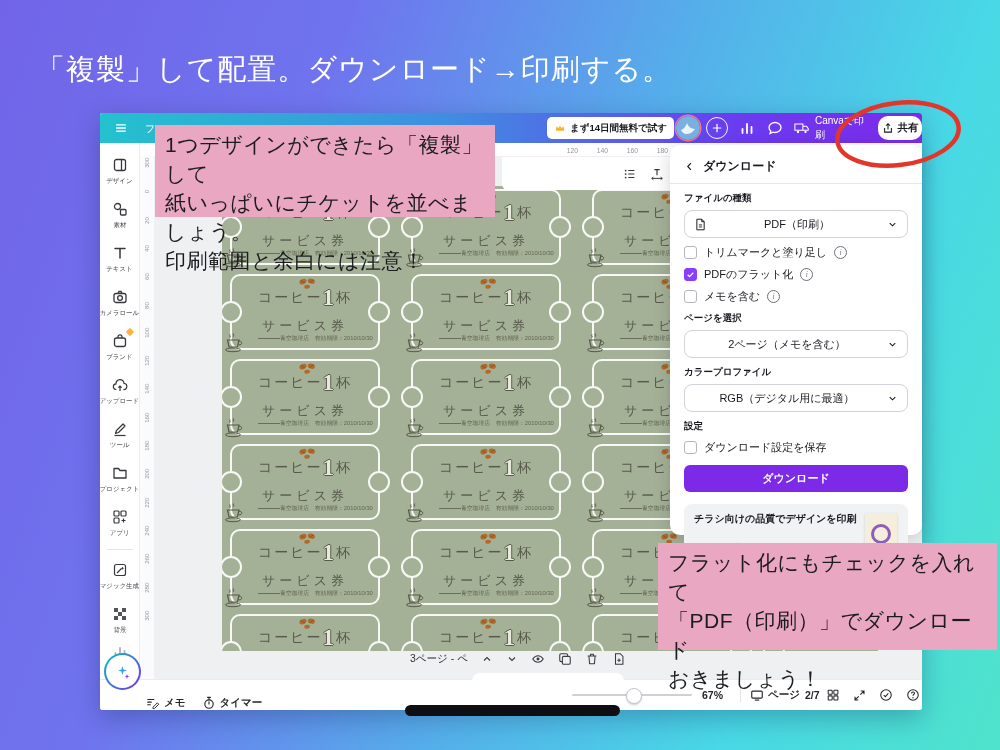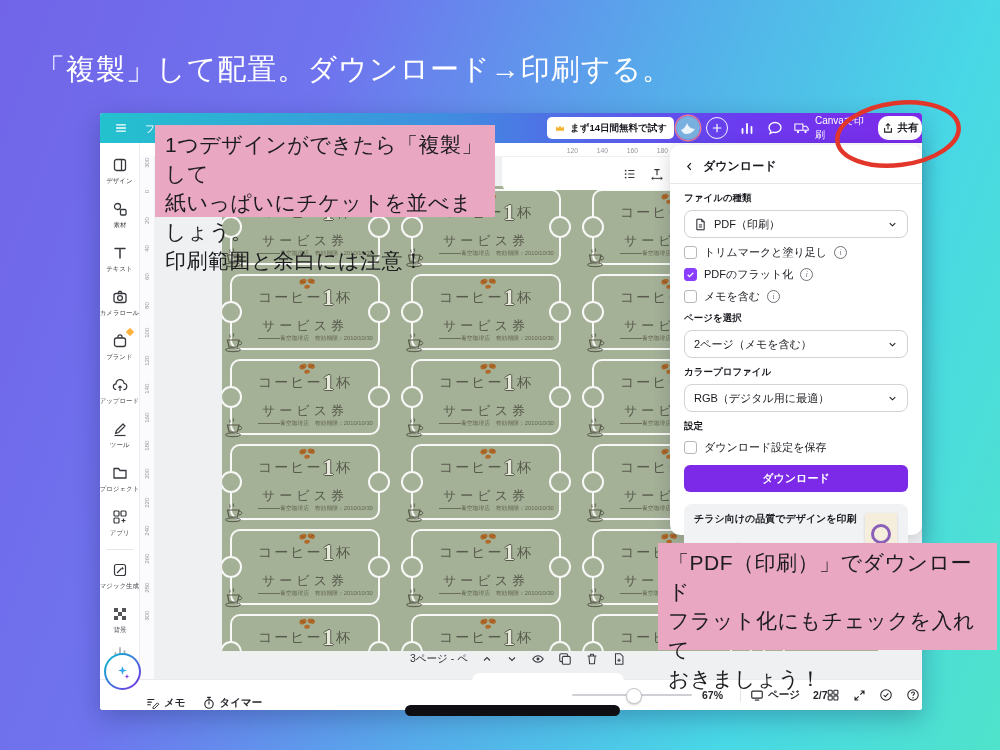--- a/index.html
+++ b/index.html
@@ -80,32 +80,32 @@
   .statusbar{position:absolute;left:0;bottom:0;width:822px;height:30px;background:#fff;border-top:1px solid #ebebee;
     border-radius:0 0 3px 3px;color:#25262b;}
   .sb-left{position:absolute;left:46px;top:8px;height:30px;display:flex;align-items:center;gap:16px;font-size:10.5px;font-weight:bold;}
   .sb-group{display:flex;align-items:center;gap:4px;}
   .slider{position:absolute;left:472px;top:14px;width:120px;height:2px;background:#cfcfd6;border-radius:2px;}
   .slider-handle{position:absolute;left:54px;top:-6px;width:14px;height:14px;border-radius:50%;background:#fff;
     border:1px solid #c6c6cc;box-shadow:0 1px 2px rgba(0,0,0,.2);}
   .zoom-label{position:absolute;left:602px;top:9px;font-size:10.5px;font-weight:bold;}
   .sb-vdiv{position:absolute;left:640px;top:8px;width:1px;height:14px;background:#e4e4e8;}
   .pages-group{position:absolute;left:650px;top:0;height:30px;display:flex;align-items:center;gap:5px;font-size:10.5px;font-weight:bold;}
-  .page-ind{margin-left:8px;}
+  .page-ind{margin-left:0;}
   .sb-icons{position:absolute;left:726px;top:0;height:30px;display:flex;align-items:center;gap:13px;}
 
   
   .panel{position:absolute;left:570px;top:32px;width:252px;height:390px;background:#fff;border-radius:10px;
     box-shadow:0 4px 18px rgba(20,20,40,.18);padding:10px 14px;box-sizing:border-box;z-index:10;font-size:11px;color:#18191f;}
   .panel-head{display:flex;align-items:center;gap:8px;height:22px;font-size:12px;font-weight:bold;}
   .panel-hr{border:none;border-top:1px solid #e7e7ea;margin:6px -14px 8px;}
   .p-label{font-size:9.5px;font-weight:bold;margin:8px 0 5px;}
   .select{height:26px;border:1px solid #d2d2d8;border-radius:8px;display:flex;align-items:center;gap:7px;
     padding:0 9px;color:#18191f;}
-  .select .grow{flex:1;}
+  .select .grow{flex:1;text-align:center;}
   .opt{display:flex;align-items:center;gap:7px;margin:7px 0;}
   .cb{width:13px;height:13px;border:1.5px solid #b6b6bd;border-radius:3px;box-sizing:border-box;background:#fff;
     display:flex;align-items:center;justify-content:center;}
   .cb .i{display:none;}
   .cb.checked{background:#8b3dff;border-color:#8b3dff;}
   .cb.checked .i{display:flex;}
   .info{width:11px;height:11px;border:1px solid #6f6f77;border-radius:50%;font-size:7.5px;display:flex;
     align-items:center;justify-content:center;color:#6f6f77;font-family:"Liberation Serif",serif;font-style:italic;}
   .dl-btn{height:27px;border-radius:6px;background:#7d2ae8;color:#fff;font-size:11px;font-weight:bold;
     display:flex;align-items:center;justify-content:center;margin:10px 0 12px;}
@@ -1361,21 +1361,21 @@
   </div>
 
   <div class="note note1">
 
   <div class="note-line">1つデザインができたら「複製」して</div>
       <div class="note-line">紙いっぱいにチケットを並べましょう。</div>
       <div class="note-line">印刷範囲と余白には注意！</div>
     </div>
   <div class="note note2">
 
-  <div class="note-line">「PDF（印刷）」でダウンロード</div>
-      <div class="note-line">フラット化にもチェックを入れて</div>
+  <div class="note-line">フラット化にもチェックを入れて</div>
+      <div class="note-line">「PDF（印刷）」でダウンロード</div>
       <div class="note-line">おきましょう！</div>
     </div>
   <svg class="red-circle" viewBox="0 0 144 84">
     <ellipse cx="70" cy="40" rx="61" ry="31" transform="rotate(-7 70 40)" fill="none" stroke="#e2362b" stroke-width="4.5" stroke-linecap="round" stroke-dasharray="300 14"></ellipse>
   </svg>
   <div class="black-pill"></div>
 </div>
 
 </body></html>

